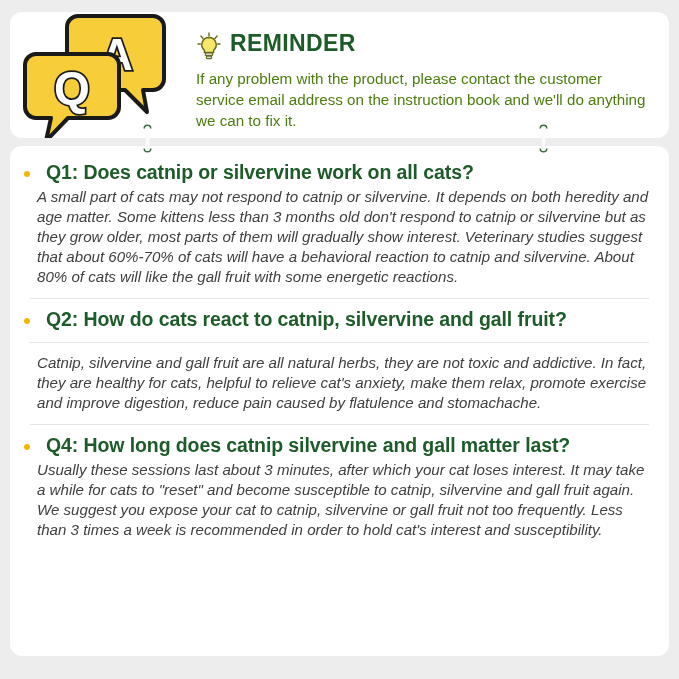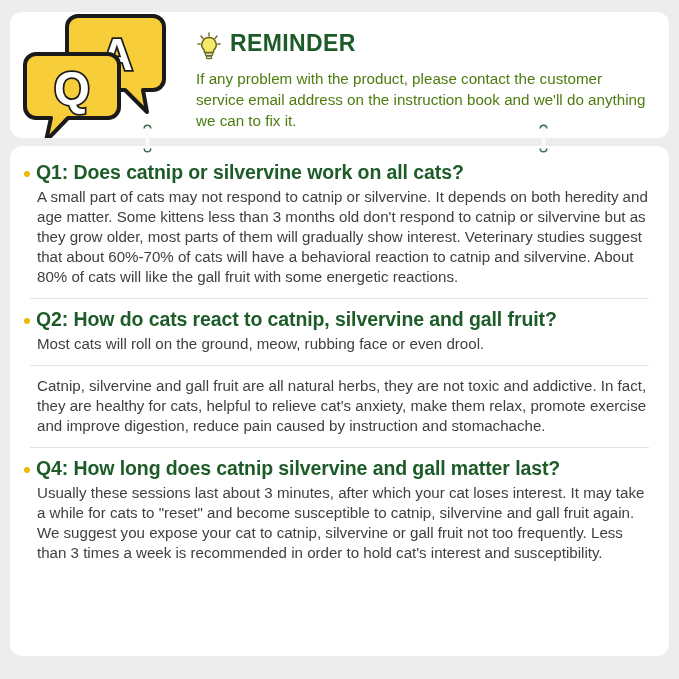--- a/index.html
+++ b/index.html
@@ -92,40 +92,41 @@
     height: 510px;
     background: #ffffff;
     border-radius: 12px;
     box-sizing: border-box;
     padding: 16px 14px 10px 14px;
   }
   .faq-item { position: relative; }
   .faq-q {
     display: flex;
     align-items: flex-start;
-    gap: 6px;
+    gap: 16px;
     color: #1d5b28;
     font-size: 19.5px;
     font-weight: bold;
     letter-spacing: -0.1px;
     line-height: 1.12;
   }
   .q-bullet {
     flex: 0 0 auto;
     width: 6px;
     height: 6px;
     border-radius: 50%;
     background: #f2b705;
     margin-top: 9px;
   }
   .faq-a {
     margin: 3px 4px 0 13px;
     font-size: 15.1px;
     line-height: 1.33;
     color: #3f3f3f;
+    font-style: italic;
   }
   .faq-sep {
     height: 1px;
     background: #e3e3e3;
     margin: 11px 6px 10px 6px;
   }
 </style>
 </head>
 <body>
 
@@ -183,27 +184,26 @@
       <div class="faq-a">A small part of cats may not respond to catnip or silvervine. It depends on both heredity and age matter. Some kittens less than 3 months old don't respond to catnip or silvervine but as they grow older, most parts of them will gradually show interest. Veterinary studies suggest that about 60%-70% of cats will have a behavioral reaction to catnip and silvervine. About 80% of cats will like the gall fruit with some energetic reactions.</div>
     </div>
 
     <div class="faq-sep"></div>
 
     <div class="faq-item">
       <div class="faq-q">
         <span class="q-bullet"></span>
         <span>Q2: How do cats react to catnip, silvervine and gall fruit?</span>
       </div>
-      <div class="faq-a">Most cats will roll on the ground, meow, rubbing face or even drool.</div>
     </div>
 
     <div class="faq-sep"></div>
 
     <div class="faq-item">
-      <div class="faq-a">Catnip, silvervine and gall fruit are all natural herbs, they are not toxic and addictive. In fact, they are healthy for cats, helpful to relieve cat's anxiety, make them relax, promote exercise and improve digestion, reduce pain caused by instruction and stomachache.</div>
+      <div class="faq-a">Catnip, silvervine and gall fruit are all natural herbs, they are not toxic and addictive. In fact, they are healthy for cats, helpful to relieve cat's anxiety, make them relax, promote exercise and improve digestion, reduce pain caused by flatulence and stomachache.</div>
     </div>
 
     <div class="faq-sep"></div>
 
     <div class="faq-item">
       <div class="faq-q">
         <span class="q-bullet"></span>
         <span>Q4: How long does catnip silvervine and gall matter last?</span>
       </div>
       <div class="faq-a">Usually these sessions last about 3 minutes, after which your cat loses interest. It may take a while for cats to "reset" and become susceptible to catnip, silvervine and gall fruit again. We suggest you expose your cat to catnip, silvervine or gall fruit not too frequently. Less than 3 times a week is recommended in order to hold cat's interest and susceptibility.</div>

